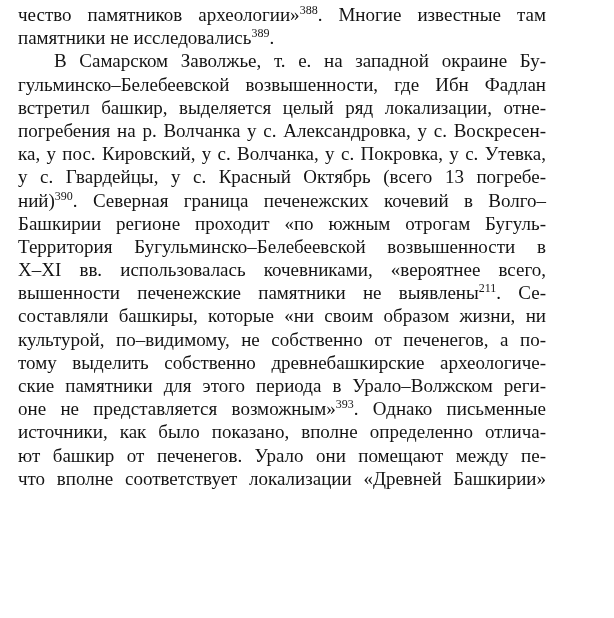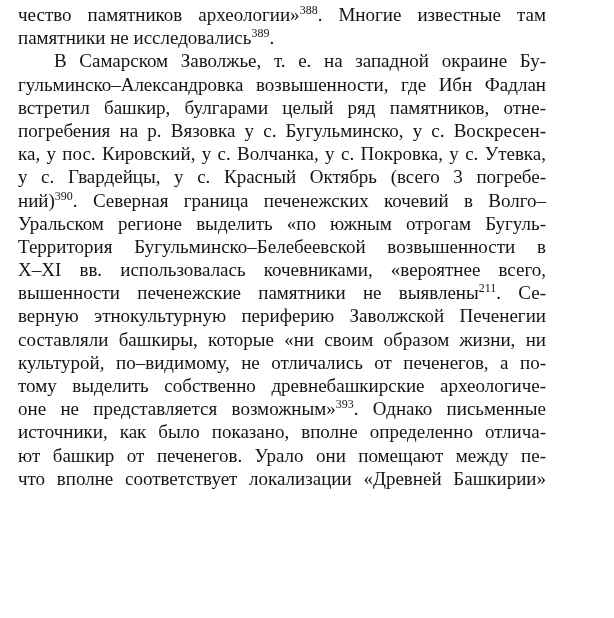--- a/index.html
+++ b/index.html
@@ -42,32 +42,32 @@
   }
 </style>
 </head>
 <body>
 
 <div class="page">
   <div class="text-block">
       <div class="line">чество памятников археологии»<sup>388</sup>. Многие известные там</div>
       <div class="line nojust">памятники не исследовались<sup>389</sup>.</div>
       <div class="line indent">В Самарском Заволжье, т. е. на западной окраине Бу-</div>
-      <div class="line">гульминско–Александровка возвышенности, где Ибн Фадлан</div>
-      <div class="line">встретил башкир, булгарами целый ряд памятников, отне-</div>
-      <div class="line">погребения на р. Вязовка у с. Бугульминско, у с. Воскресен-</div>
+      <div class="line">гульминско–Белебеевской возвышенности, где Ибн Фадлан</div>
+      <div class="line">встретил башкир, выделяется целый ряд локализации, отне-</div>
+      <div class="line">погребения на р. Волчанка у с. Александровка, у с. Воскресен-</div>
       <div class="line">ка, у пос. Кировский, у с. Волчанка, у с. Покровка, у с. Утевка,</div>
-      <div class="line">у с. Гвардейцы, у с. Красный Октябрь (всего 3 погребе-</div>
+      <div class="line">у с. Гвардейцы, у с. Красный Октябрь (всего 13 погребе-</div>
       <div class="line">ний)<sup>390</sup>. Северная граница печенежских кочевий в Волго–</div>
-      <div class="line">Уральском регионе выделить «по южным отрогам Бугуль-</div>
+      <div class="line">Башкирии регионе проходит «по южным отрогам Бугуль-</div>
       <div class="line">Территория Бугульминско–Белебеевской возвышенности в</div>
       <div class="line">X–XI вв. использовалась кочевниками, «вероятнее всего,</div>
       <div class="line">вышенности печенежские памятники не выявлены<sup>211</sup>. Се-</div>
-      <div class="line">верную этнокультурную периферию Заволжской Печенегии</div>
       <div class="line">составляли башкиры, которые «ни своим образом жизни, ни</div>
-      <div class="line">культурой, по–видимому, не отличались от печенегов, а по-</div>
+      <div class="line">культурой, по–видимому, не собственно от печенегов, а по-</div>
       <div class="line">тому выделить собственно древнебашкирские археологиче-</div>
+      <div class="line">ские памятники для этого периода в Урало–Волжском реги-</div>
       <div class="line">оне не представляется возможным»<sup>393</sup>. Однако письменные</div>
       <div class="line">источники, как было показано, вполне определенно отлича-</div>
       <div class="line">ют башкир от печенегов. Урало они помещают между пе-</div>
       <div class="line">что вполне соответствует локализации «Древней Башкирии»</div>
     </div>
 </div>
 
 </body></html>

